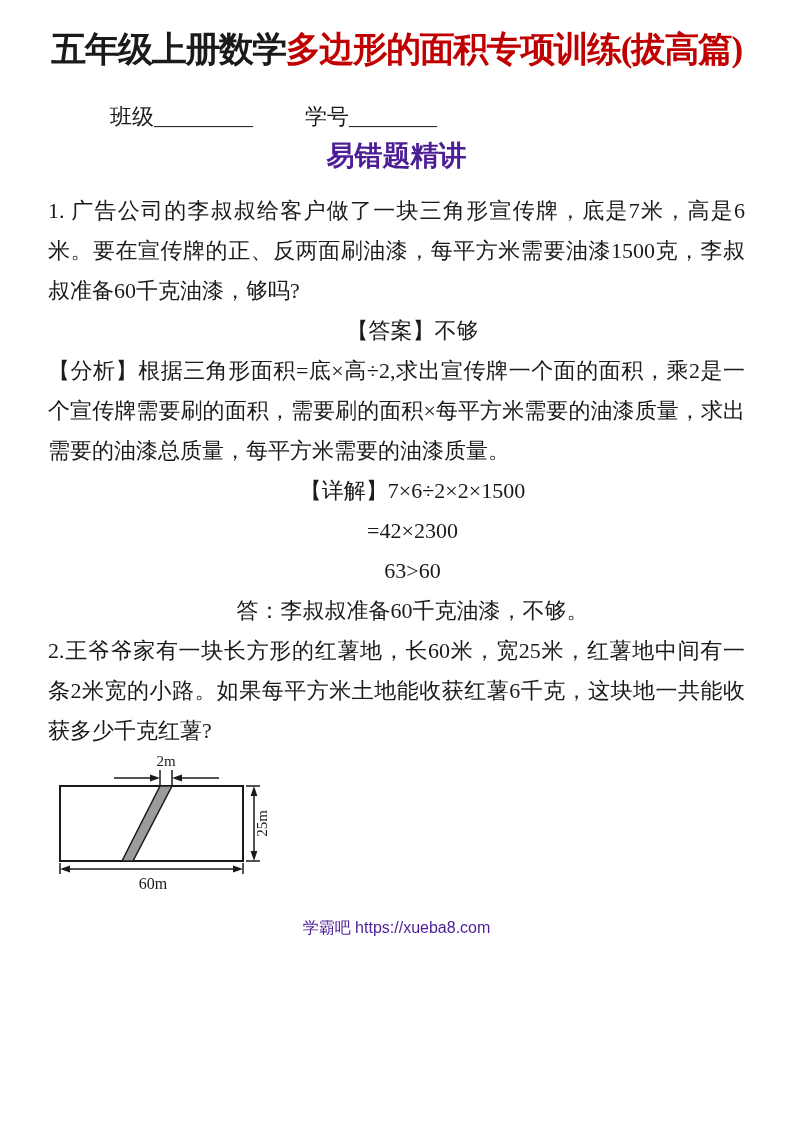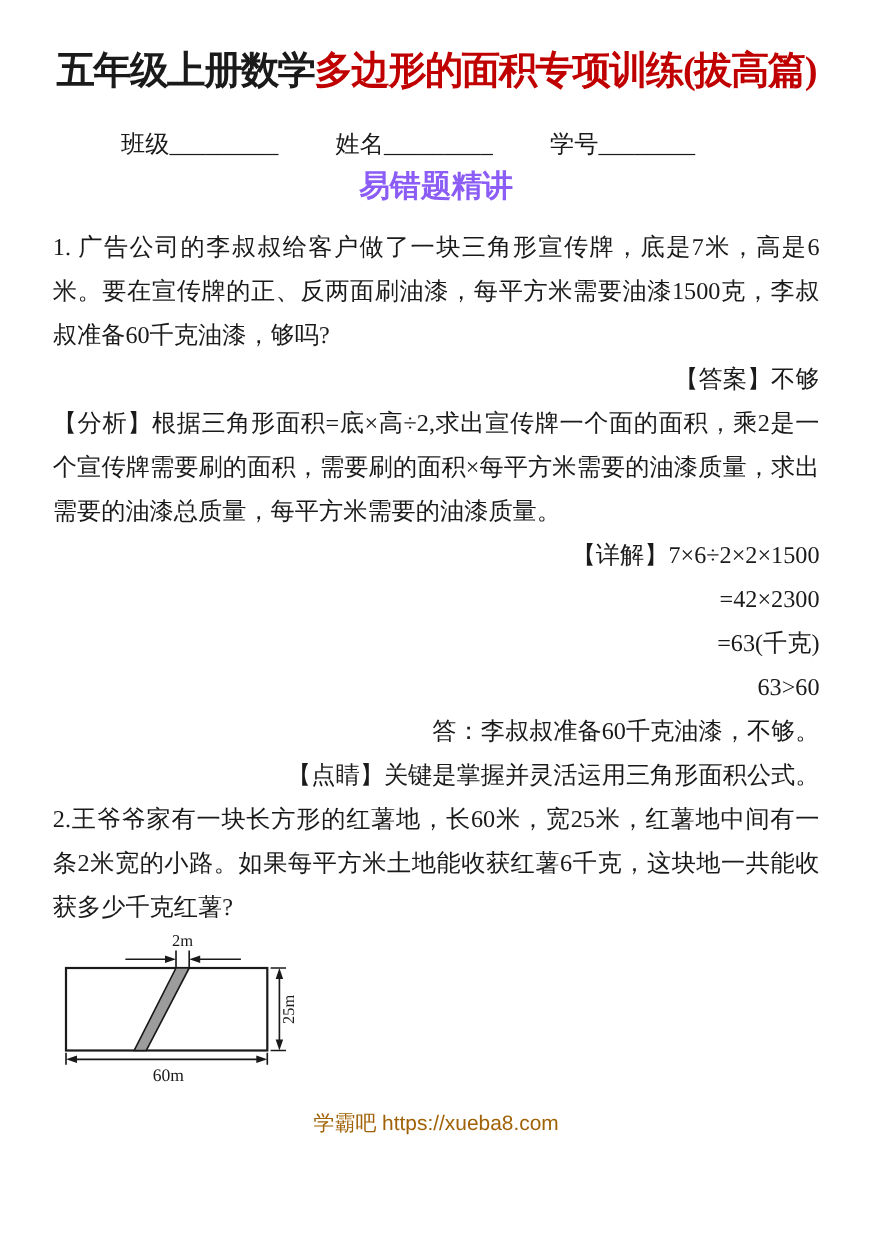--- a/index.html
+++ b/index.html
@@ -5,21 +5,21 @@
   * { margin: 0; padding: 0; box-sizing: border-box; }
   html, body { width: 793px; }
   body {
     width: 793px;
     height: 1122px;
     background: #ffffff;
     color: #1a1a1a;
     font-family: "Liberation Serif", "DejaVu Serif", serif;
     overflow: hidden;
   }
-  .page { padding: 40px 48px 0 48px; }
+  .page { padding: 26px 48px 0 48px; }
 
   .title {
     text-align: center;
     font-size: 35px;
     font-weight: bold;
     letter-spacing: -1.5px;
     line-height: 48px;
     white-space: nowrap;
   }
   .title .red { color: #c00000; }
@@ -31,76 +31,73 @@
     gap: 52px;
     font-size: 22px;
     line-height: 26px;
   }
   .field { white-space: nowrap; }
   .blank { letter-spacing: 0; margin-top: 48px; }
 
   .section-heading {
     margin-top: 10px;
     text-align: center;
-    color: #8b5cf6;
+    color: #4c1d95;
     font-size: 28px;
     font-weight: bold;
     line-height: 32px;
   }
 
   .content { margin-top: 19px; font-size: 22px; line-height: 40px; }
   .para { text-align: justify; }
-  .line { text-align: right; margin-left: 32px; }
+  .line { text-align: center; margin-left: 32px; }
 
   .diagram {
     margin: 1px 0 0 10px;
     width: 215px;
     height: 148px;
   }
   .diagram svg { display: block; }
   .dg-text {
     font-family: "Liberation Serif", "DejaVu Serif", serif;
     fill: #1a1a1a;
   }
 
   .footer {
     margin-top: 16px;
     text-align: center;
     font-family: "Liberation Sans", "DejaVu Sans", sans-serif;
-    font-size: 19px;
-    color: #a16207;
+    font-size: 16px;
+    color: #4c1d95;
     line-height: 24px;
   }
 </style>
 </head>
 <body>
 
 <div class="page">
 
   <h1 class="title"><span>五年级上册数学</span><span class="red">多边形的面积专项训练(拔高篇)</span></h1>
 
   <div class="fields">
     <span class="field"><span>班级</span><span class="blank">_________</span></span>
-    <span class="field"><span>姓名</span><span class="blank">_________</span></span>
     <span class="field"><span>学号</span><span class="blank">________</span></span>
   </div>
 
   <h2 class="section-heading">易错题精讲</h2>
 
   <div class="content">
 
     <div class="para">1.  广告公司的李叔叔给客户做了一块三角形宣传牌，底是7米，高是6米。要在宣传牌的正、反两面刷油漆，每平方米需要油漆1500克，李叔叔准备60千克油漆，够吗?</div>
     <div class="line">【答案】不够</div>
     <div class="para">【分析】根据三角形面积=底×高÷2,求出宣传牌一个面的面积，乘2是一个宣传牌需要刷的面积，需要刷的面积×每平方米需要的油漆质量，求出需要的油漆总质量，每平方米需要的油漆质量。</div>
     <div class="line">【详解】7×6÷2×2×1500</div>
     <div class="line">=42×2300</div>
-    <div class="line">=63(千克)</div>
     <div class="line">63&gt;60</div>
     <div class="line">答：李叔叔准备60千克油漆，不够。</div>
-    <div class="line">【点睛】关键是掌握并灵活运用三角形面积公式。</div>
 
     <div class="para">2.王爷爷家有一块长方形的红薯地，长60米，宽25米，红薯地中间有一条2米宽的小路。如果每平方米土地能收获红薯6千克，这块地一共能收获多少千克红薯?</div>
 
     <div class="diagram">
       <svg width="215" height="148" viewBox="0 0 215 148" xmlns="http://www.w3.org/2000/svg">
 
         <rect x="2" y="34" width="183" height="75" fill="none" stroke="#1a1a1a" stroke-width="2"></rect>
 
         <polygon points="102,34 114,34 75,109 64,109" fill="#9c9c9c" stroke="#1a1a1a" stroke-width="1.5"></polygon>
 

